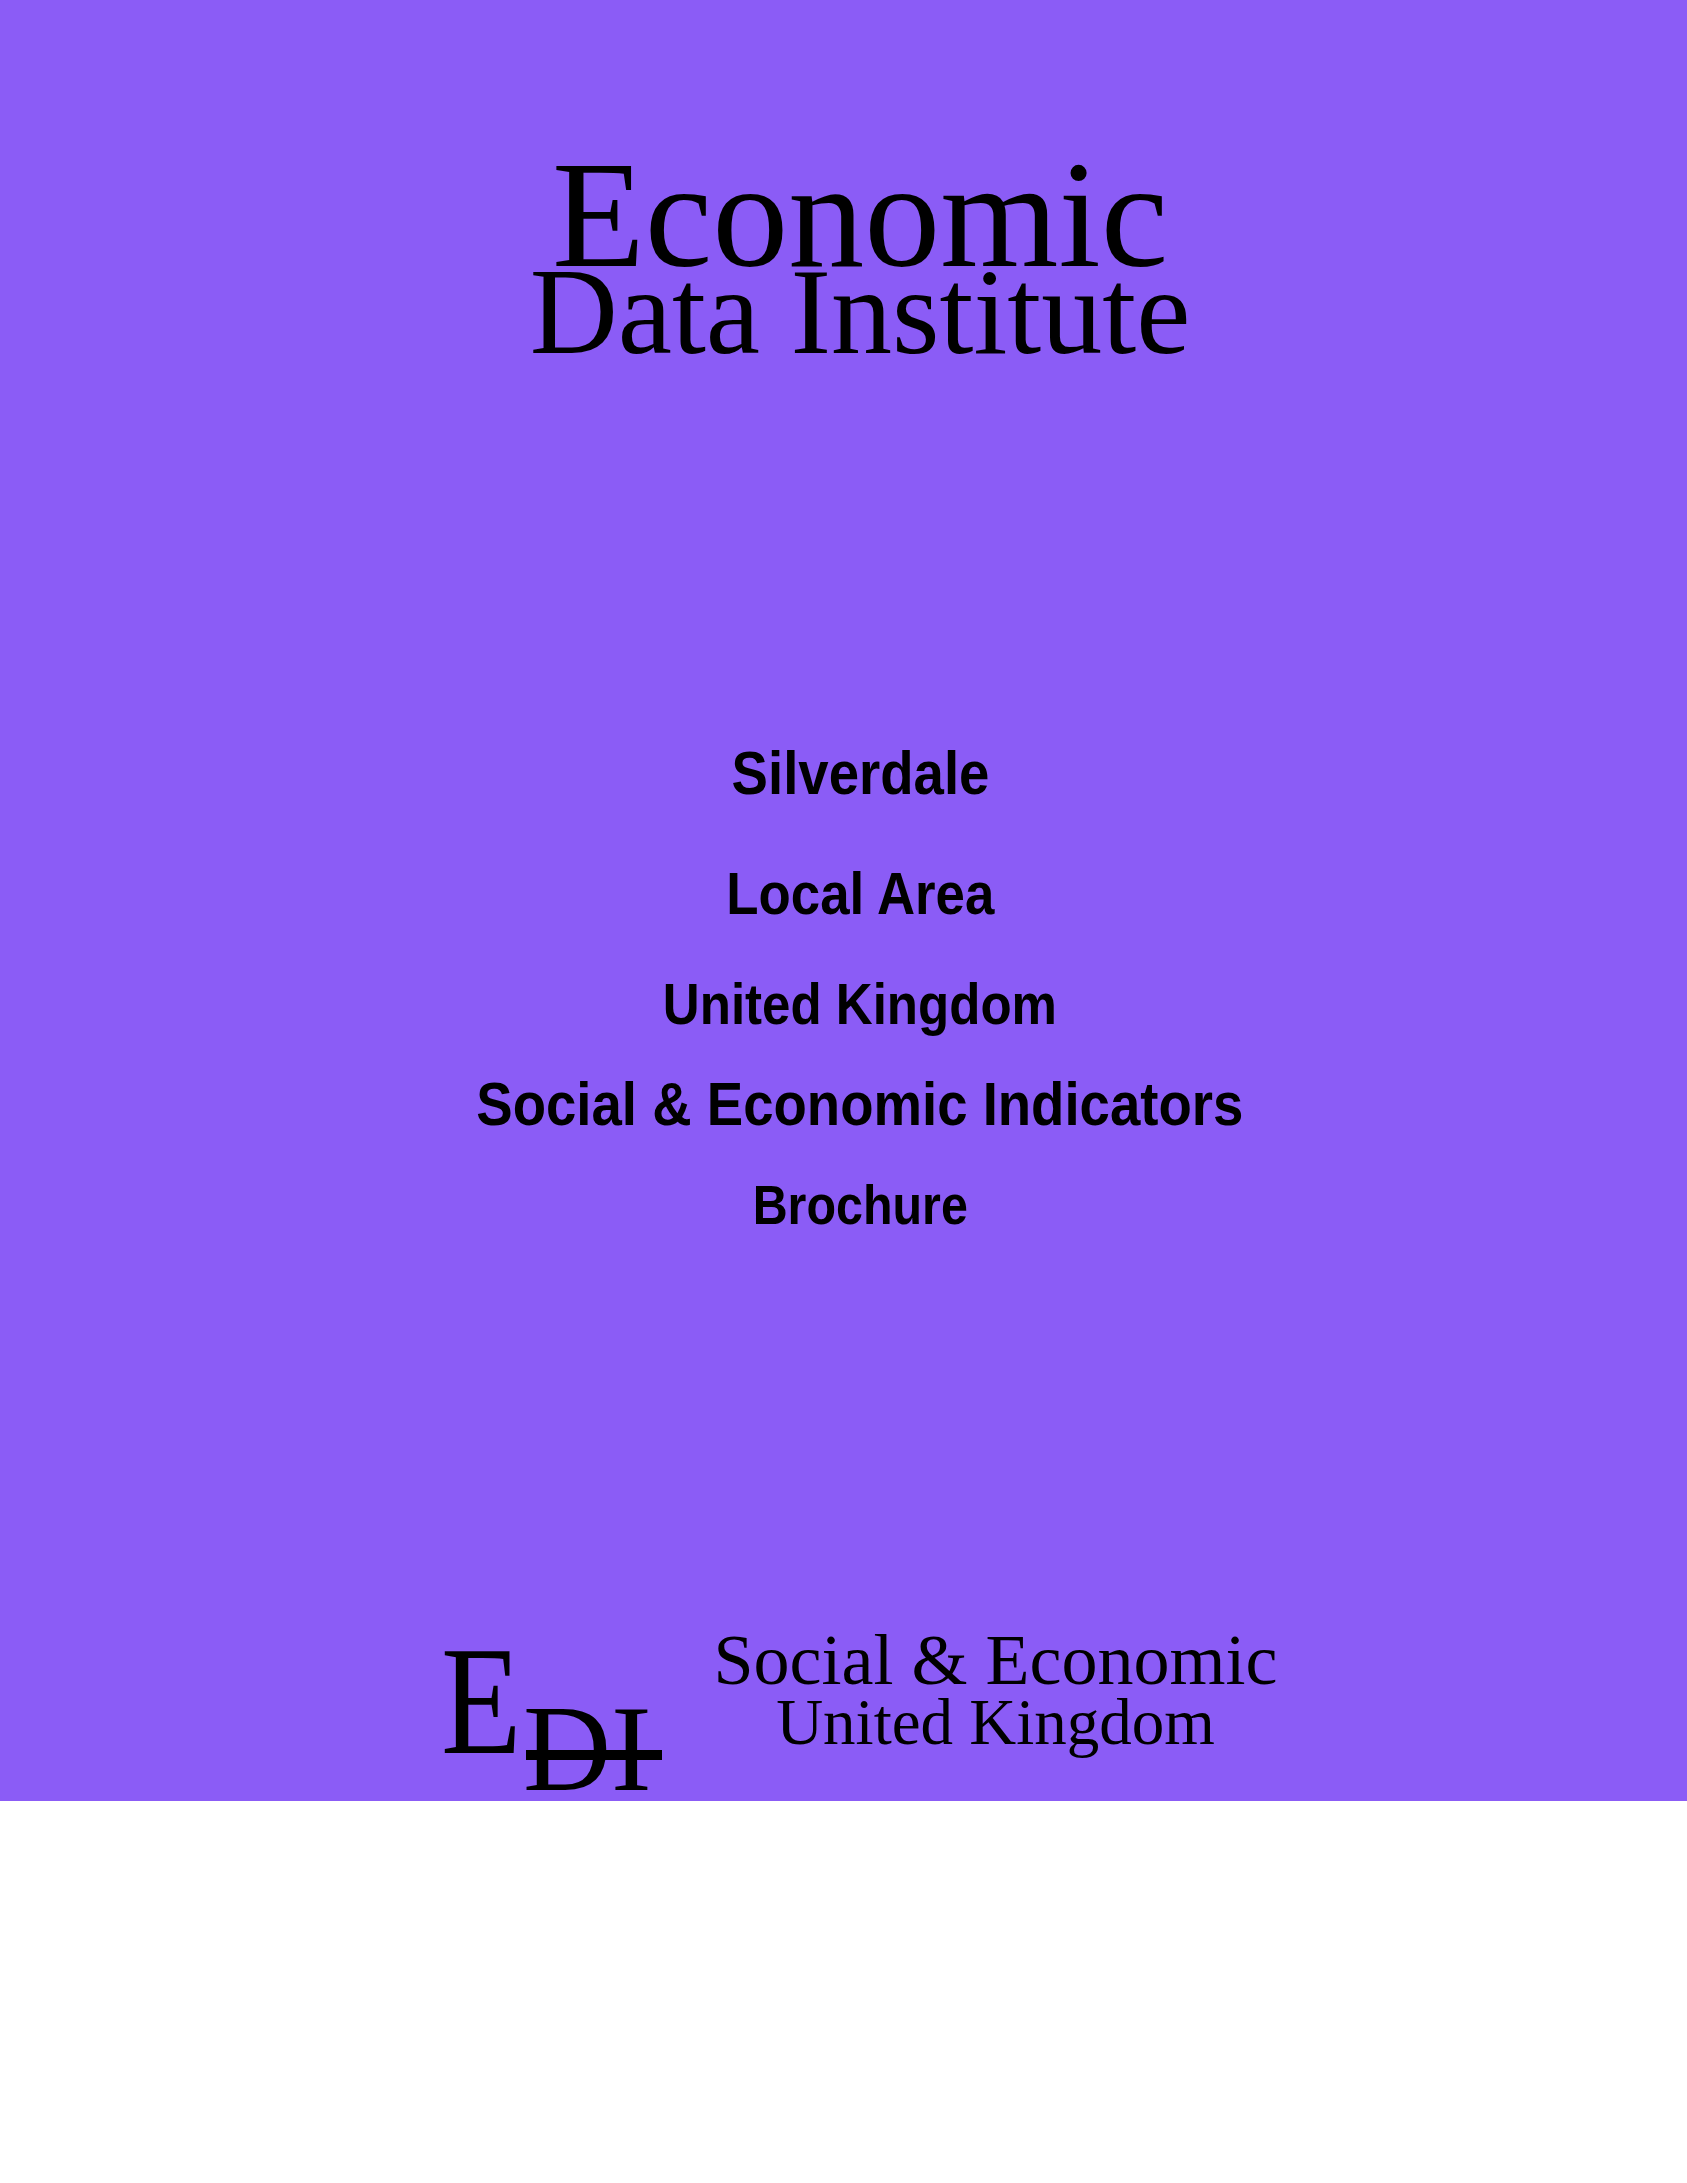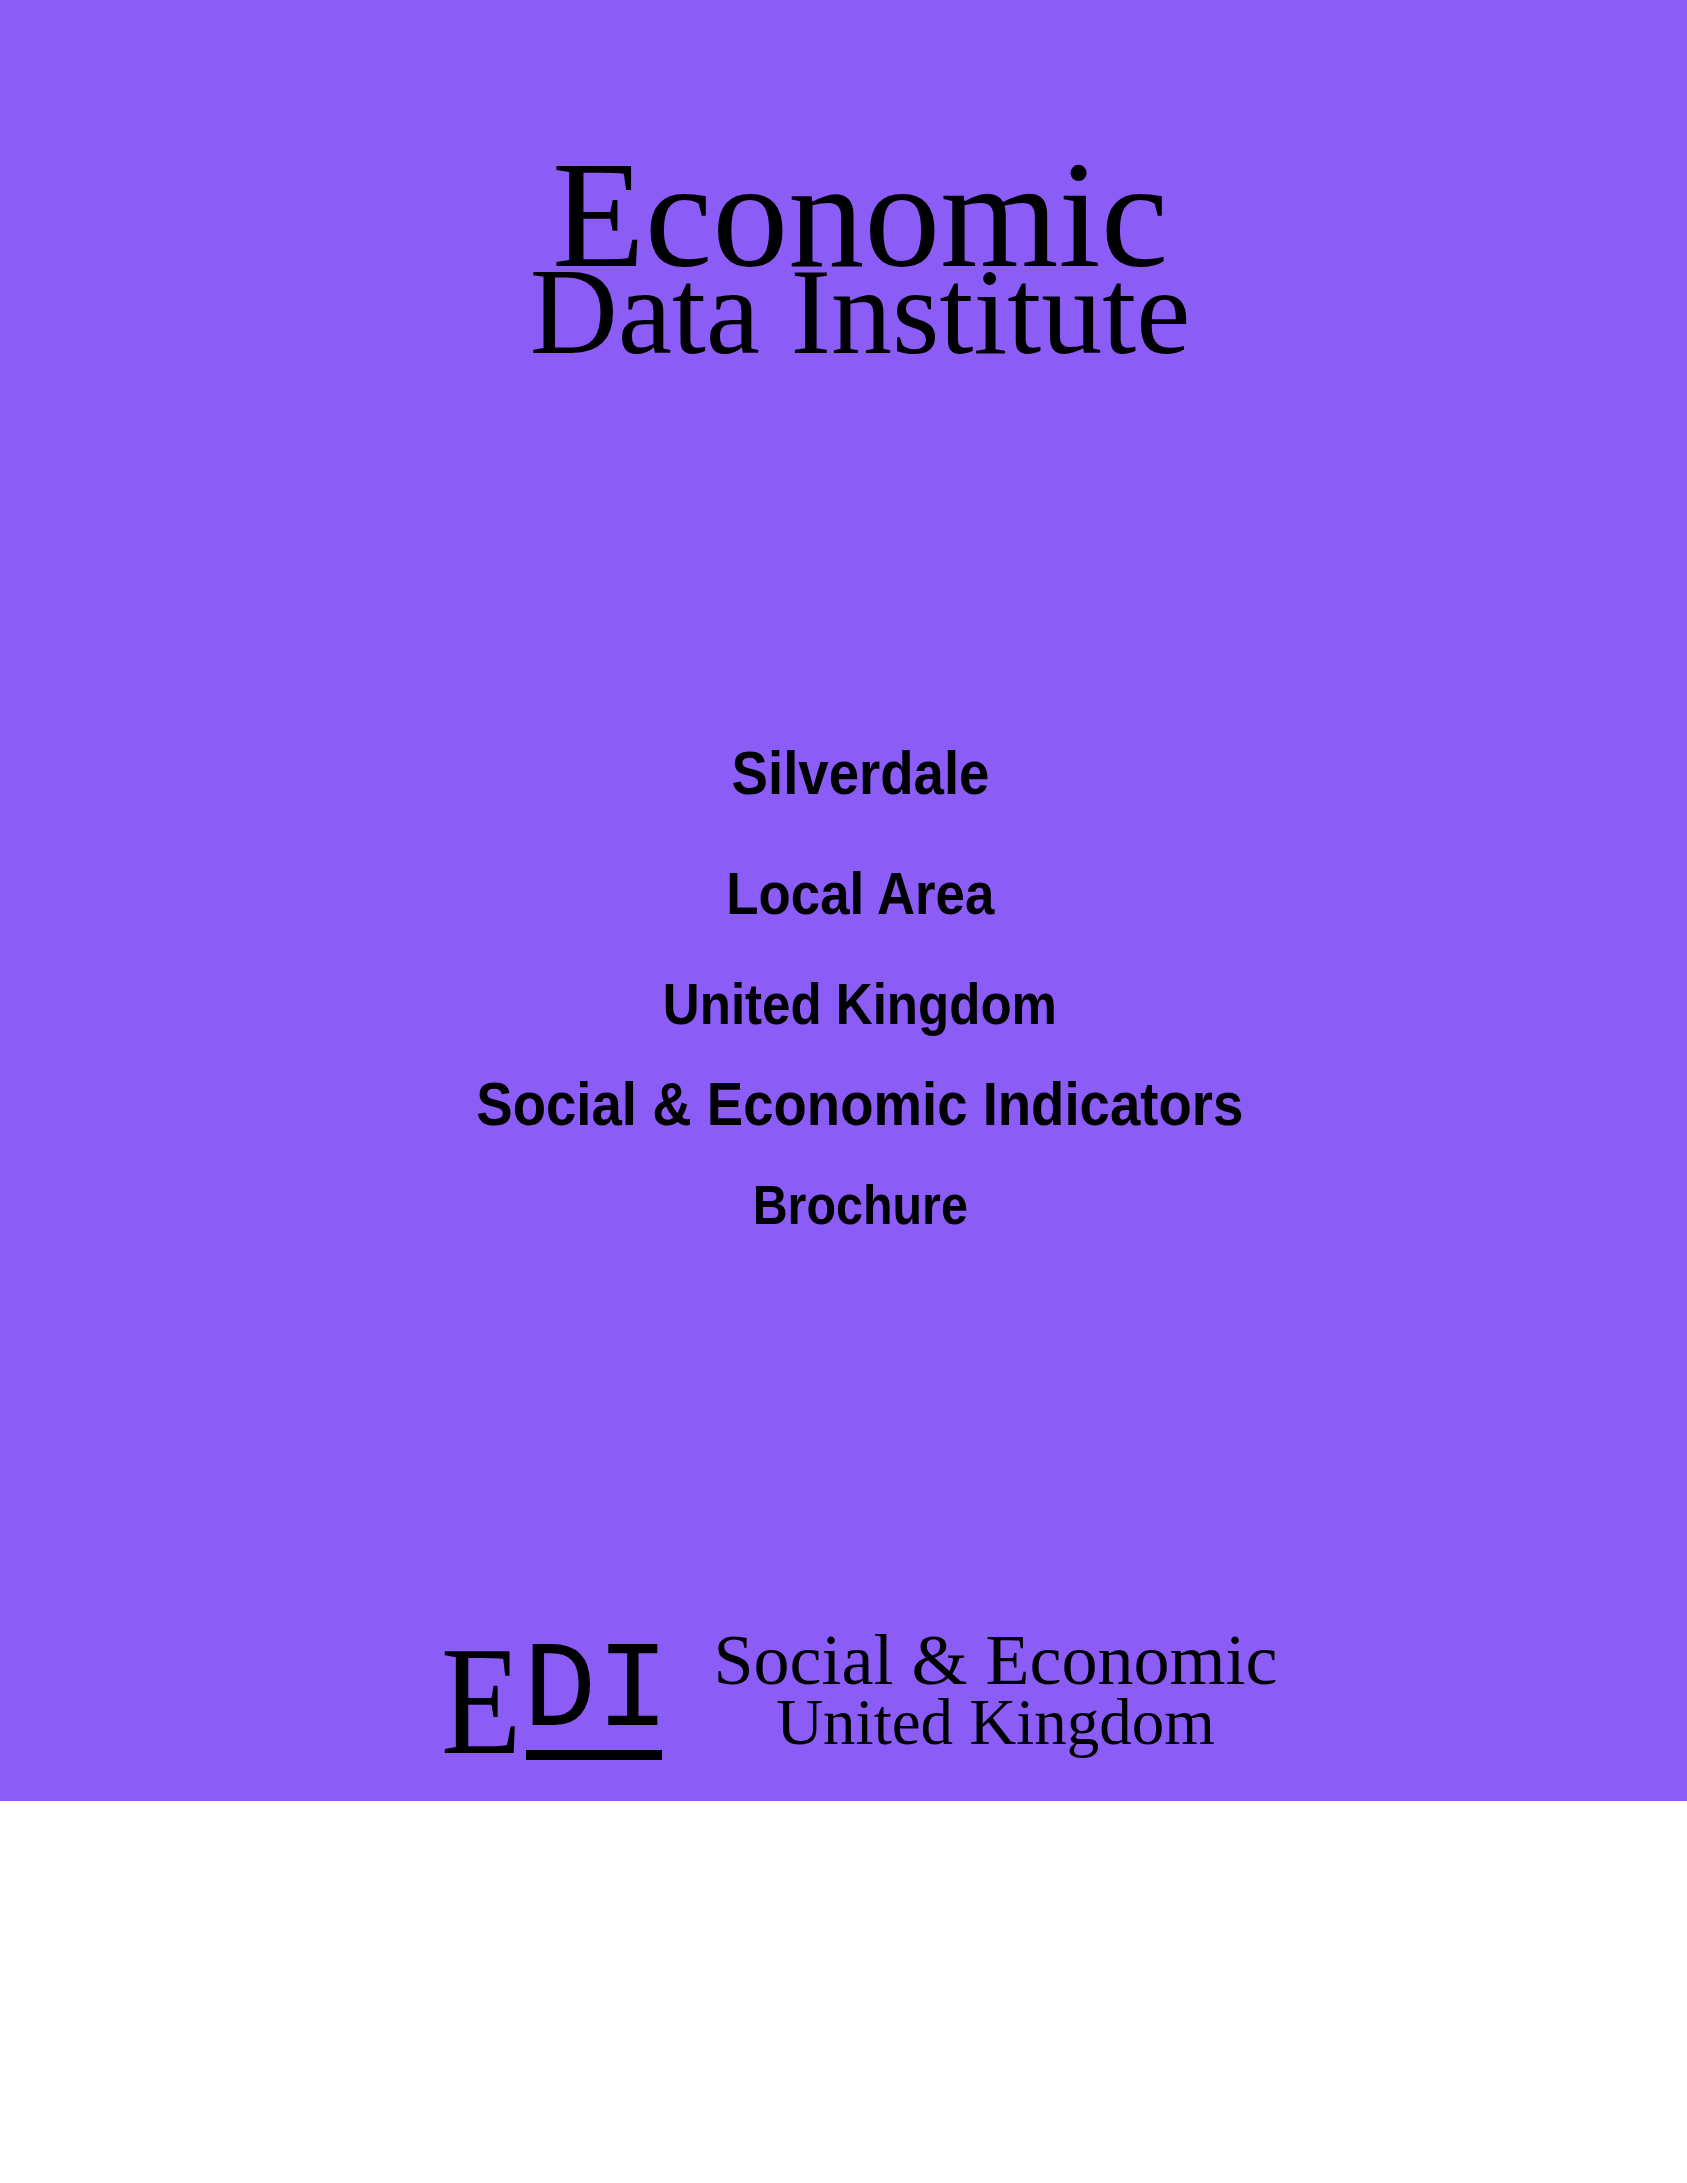--- a/index.html
+++ b/index.html
@@ -59,22 +59,22 @@
     font-family: "Liberation Serif", "DejaVu Serif", serif;
     font-size: 155px;
     line-height: 1;
     transform: scaleX(0.85);
     transform-origin: 0 0;
     white-space: nowrap;
   }
   .edi-di {
     position: absolute;
     left: 523px;
-    top: 1632px;
-    font-family: Liberation Mono, monospace;
+    top: 1688px;
+    font-family: Liberation Serif, serif;
     font-size: 122px;
     line-height: 1;
     white-space: nowrap;
   }
   .edi-underline {
     position: absolute;
     left: 526px;
     top: 1750px;
     width: 136px;
     height: 10px;

